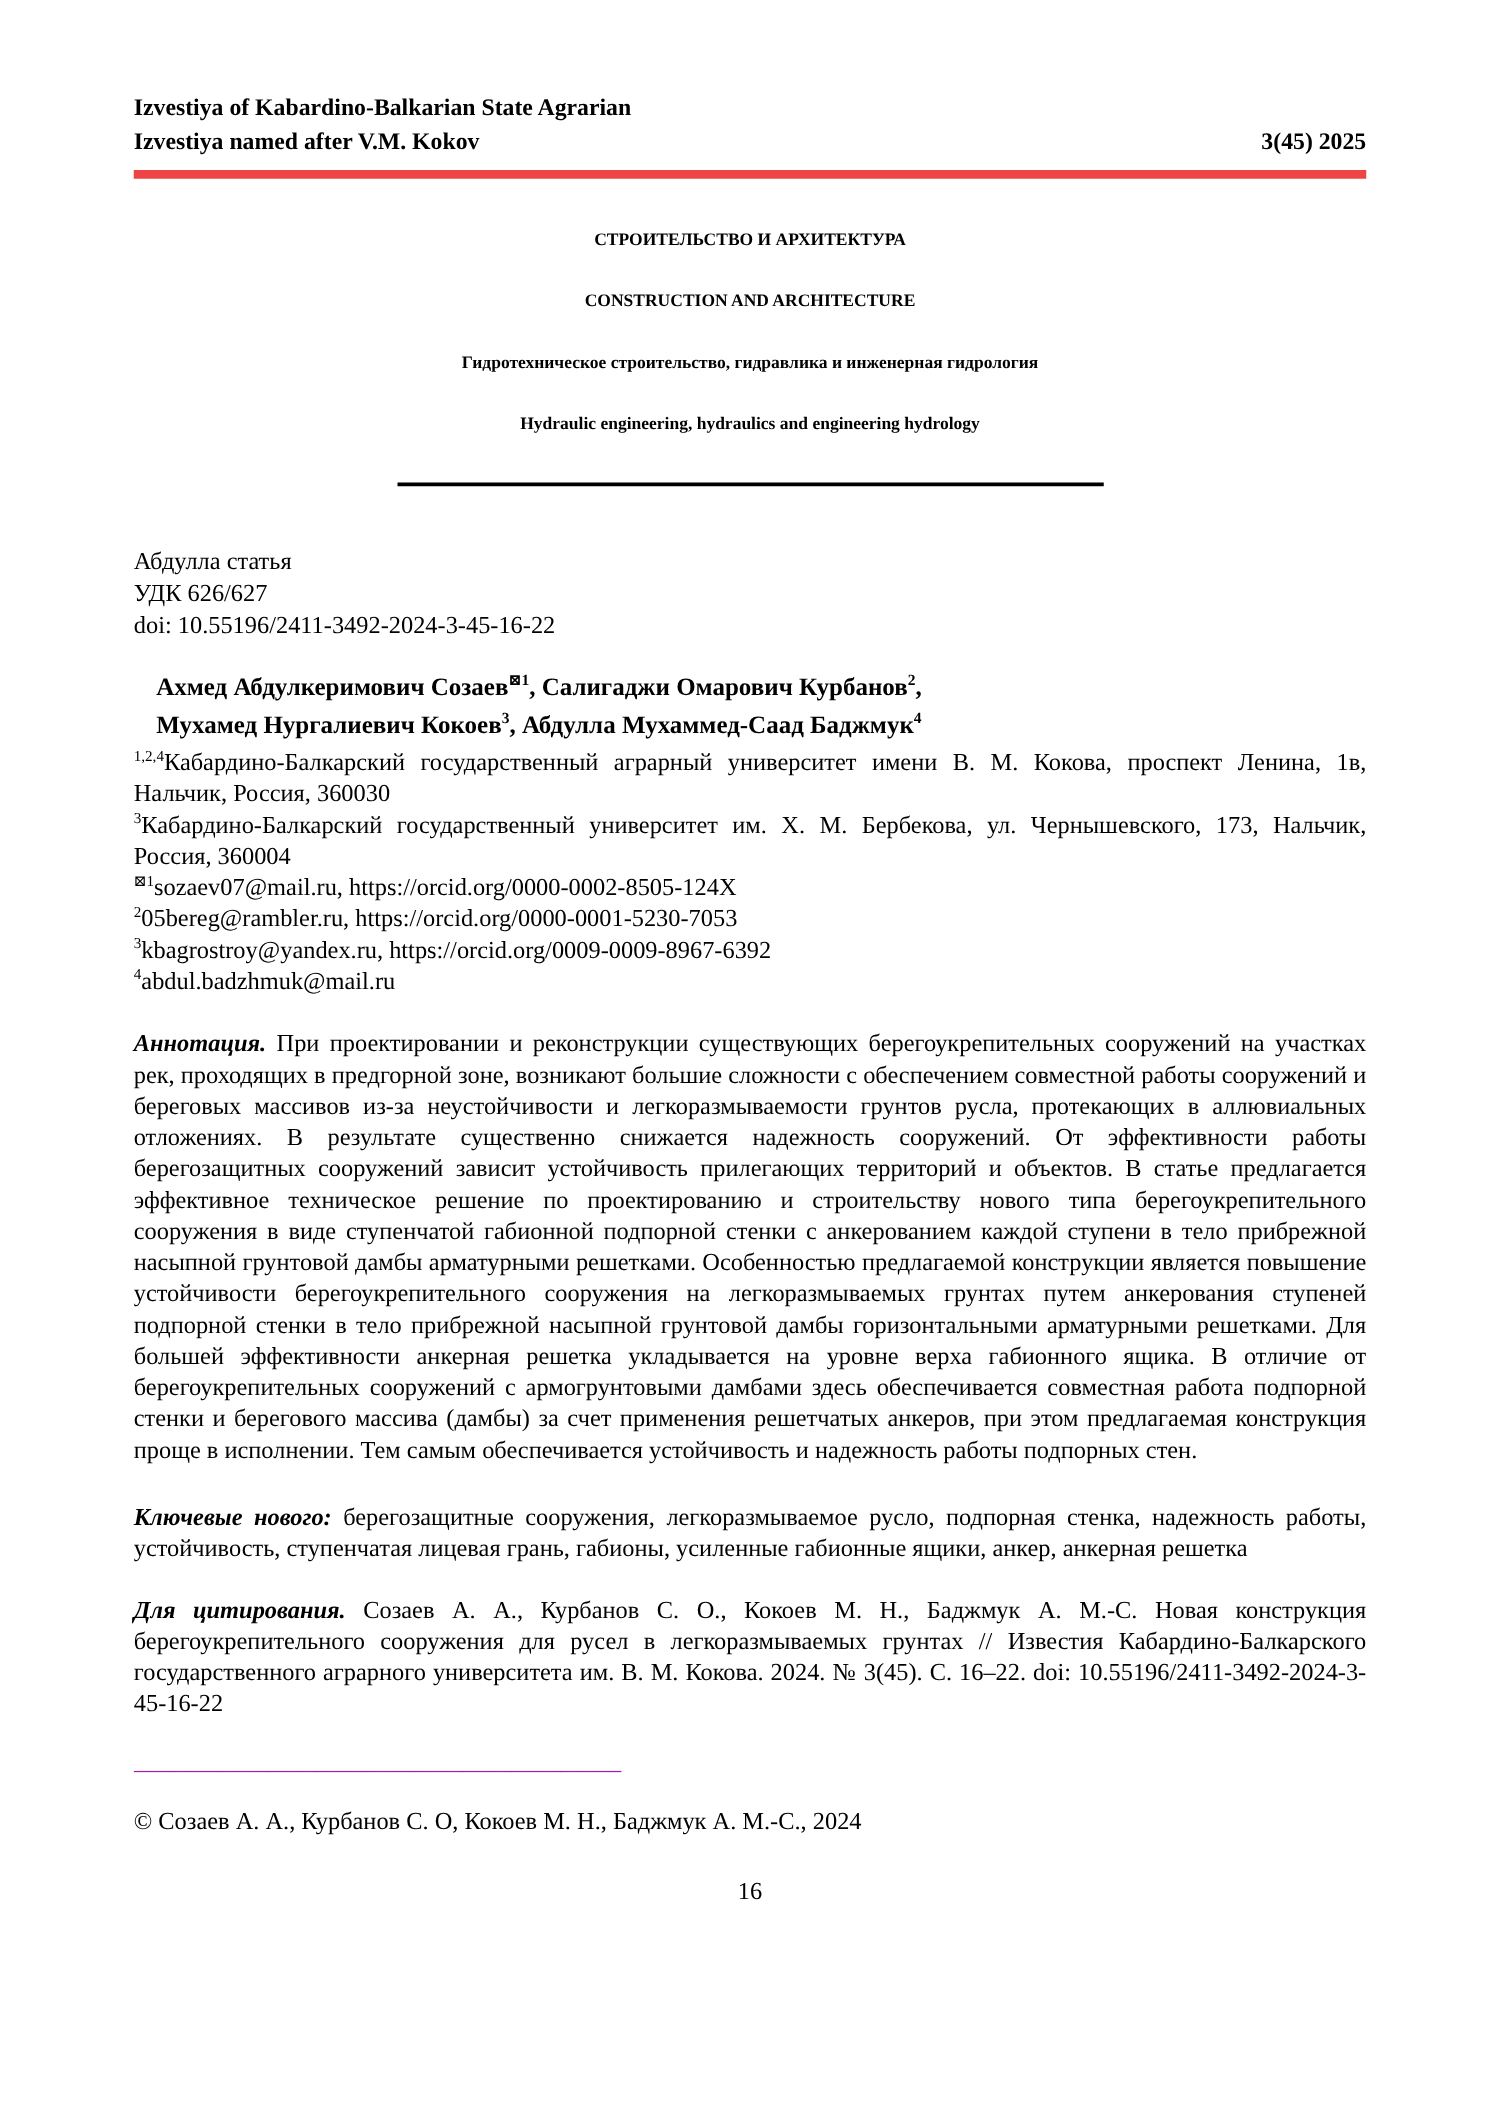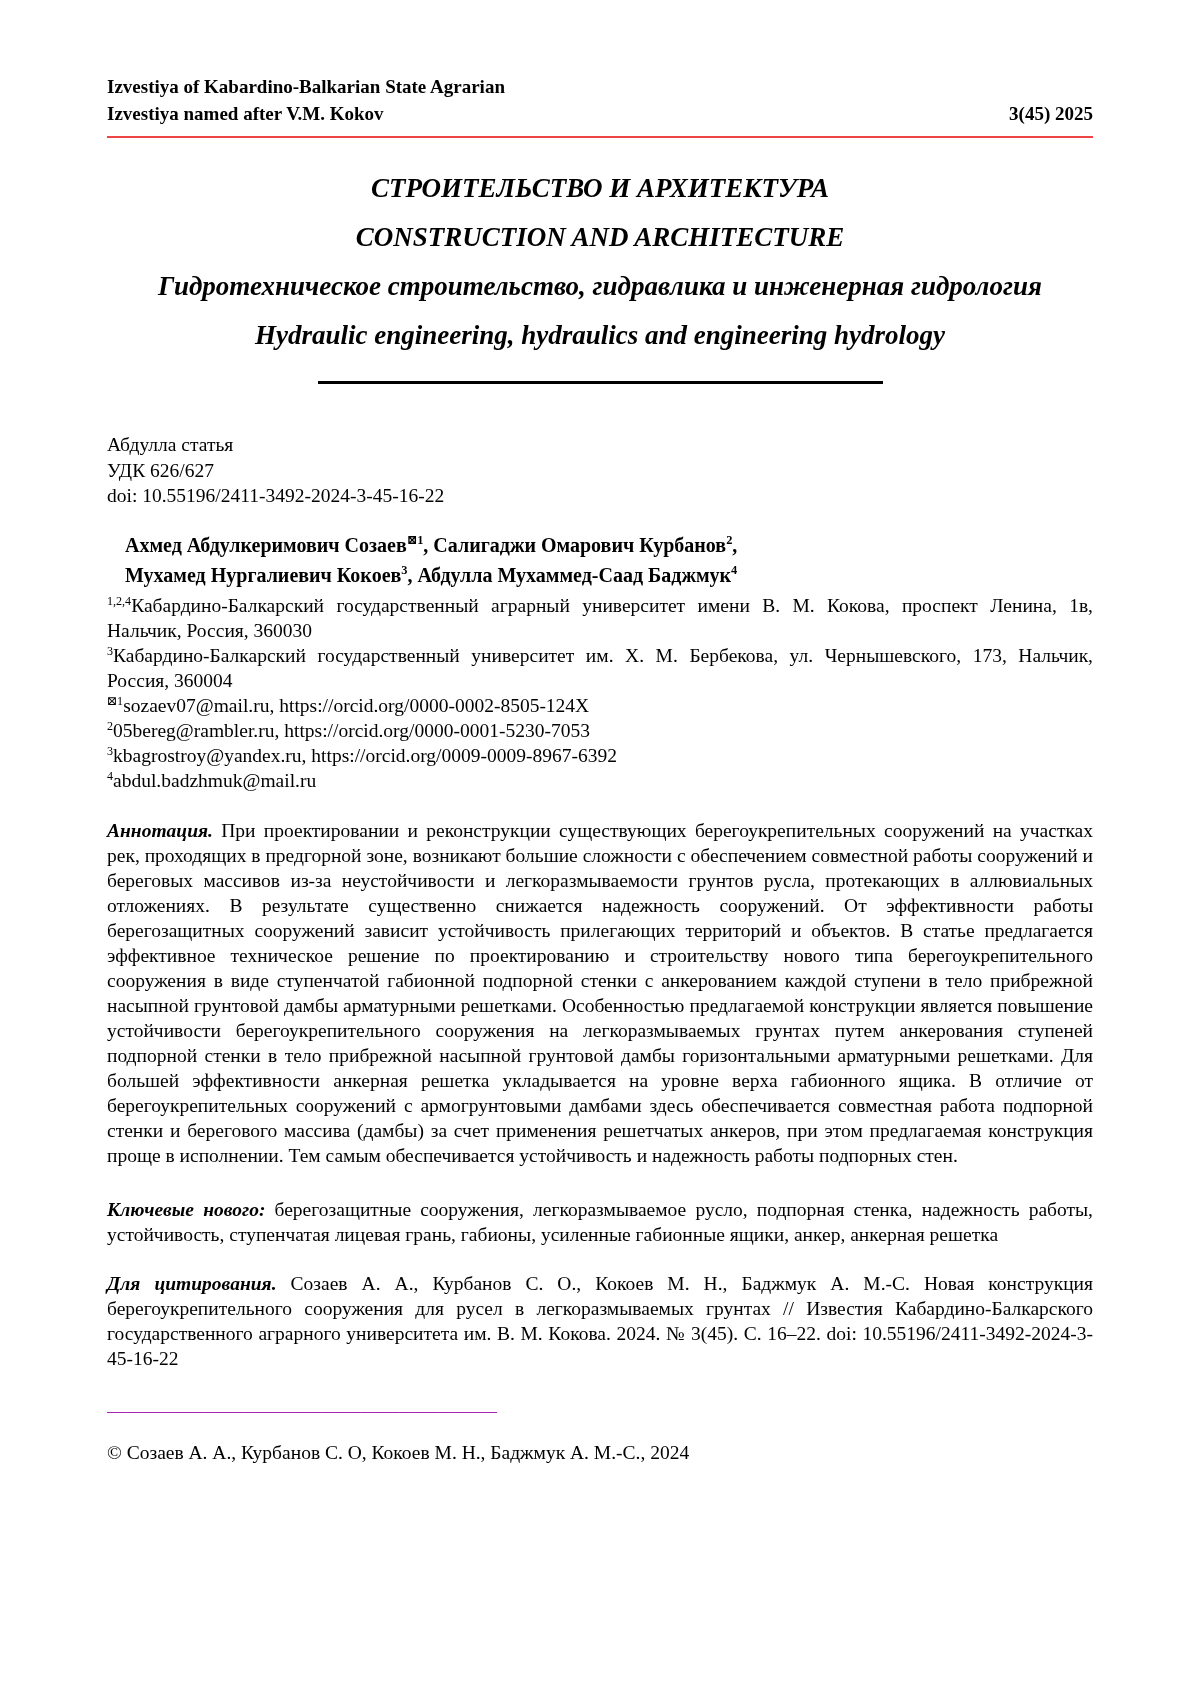--- a/index.html
+++ b/index.html
@@ -13,28 +13,27 @@
     font-family:"Liberation Serif","DejaVu Serif",serif;
     font-size:19.5px;
     line-height:25px;
     padding:73px 107px 0 107px;
     overflow:hidden;
   }
   .journal-header {
     display:flex; justify-content:space-between; align-items:flex-end;
     font-weight:700; font-size:19px; line-height:27px;
     padding-bottom:9px;
-    border-bottom:2px solid #ef4444;
+    border-bottom:7px solid #ef4444;
   }
   .journal-title-lines { max-width:760px; }
   .issue { white-space:nowrap; }
   .sec-head {
-    text-align:center; font-weight:700; font-size:27px; line-height:26px;
+    text-align:center; font-weight:700; font-size:14px; line-height:26px;
     margin-top:23px;
-    font-style:italic;
   }
   .sec-head.first { margin-top:37px; }
   .mid-rule {
     width:565px; height:3px; background:#000000;
     margin:33px auto 0 auto;
   }
   .meta { margin-top:48px; font-size:19.5px; line-height:25.5px; }
   .article-title {
     margin-top:17px; text-align:center;
     font-weight:700; font-size:24px; line-height:31px;
@@ -88,14 +87,15 @@
   <p class="para"><span class="bi">Аннотация.</span><span> При проектировании и реконструкции существующих берегоукрепительных сооружений на участках рек, проходящих в предгорной зоне, возникают большие сложности с обеспечением совместной работы сооружений и береговых массивов из-за неустойчивости и легкоразмываемости грунтов русла, протекающих в аллювиальных отложениях. В результате существенно снижается надежность сооружений. От эффективности работы берегозащитных сооружений зависит устойчивость прилегающих территорий и объектов. В статье предлагается эффективное техническое решение по проектированию и строительству нового типа берегоукрепительного сооружения в виде ступенчатой габионной подпорной стенки с анкерованием каждой ступени в тело прибрежной насыпной грунтовой дамбы арматурными решетками. Особенностью предлагаемой конструкции является повышение устойчивости берегоукрепительного сооружения на легкоразмываемых грунтах путем анкерования ступеней подпорной стенки в тело прибрежной насыпной грунтовой дамбы горизонтальными арматурными решетками. Для большей эффективности анкерная решетка укладывается на уровне верха габионного ящика. В отличие от берегоукрепительных сооружений с армогрунтовыми дамбами здесь обеспечивается совместная работа подпорной стенки и берегового массива (дамбы) за счет применения решетчатых анкеров, при этом предлагаемая конструкция проще в исполнении. Тем самым обеспечивается устойчивость и надежность работы подпорных стен.</span></p>
 
   <p class="para kw"><span class="bi">Ключевые нового:</span><span> берегозащитные сооружения, легкоразмываемое русло, подпорная стенка, надежность работы, устойчивость, ступенчатая лицевая грань, габионы, усиленные габионные ящики, анкер, анкерная решетка</span></p>
 
   <p class="para cite"><span class="bi">Для цитирования.</span><span> Созаев А. А., Курбанов С. О., Кокоев М. Н., Баджмук А. М.-С. Новая конструкция берегоукрепительного сооружения для русел в легкоразмываемых грунтах // Известия Кабардино-Балкарского государственного аграрного университета им. В. М. Кокова. 2024. № 3(45). С. 16–22. doi: 10.55196/2411-3492-2024-3-45-16-22</span></p>
 
   <div class="footrule">________________________________________</div>
 
   <div class="copyright">© Созаев А. А., Курбанов С. О, Кокоев М. Н., Баджмук А. М.-С., 2024</div>
 
+  <div class="pagenum">16</div>
 
 </div>
 
 </body></html>

